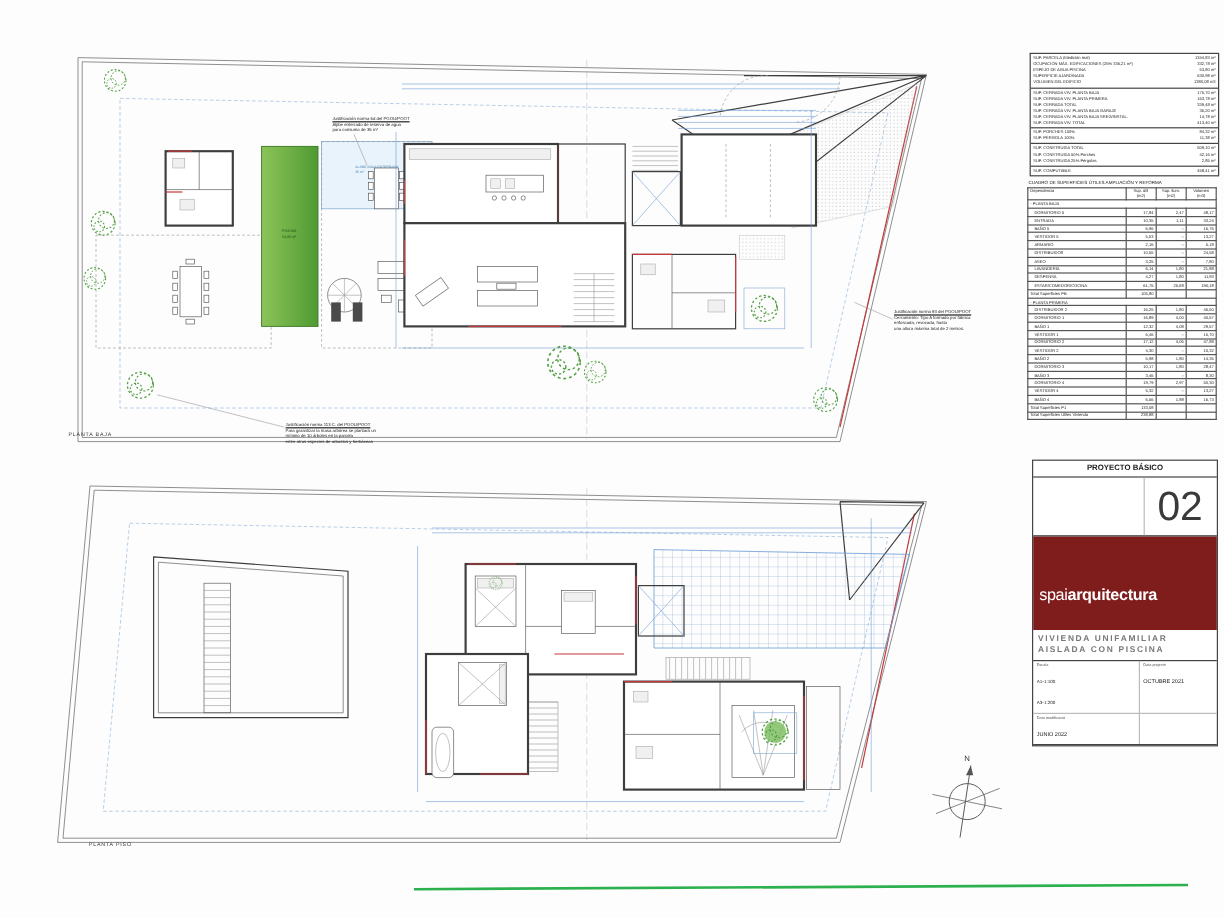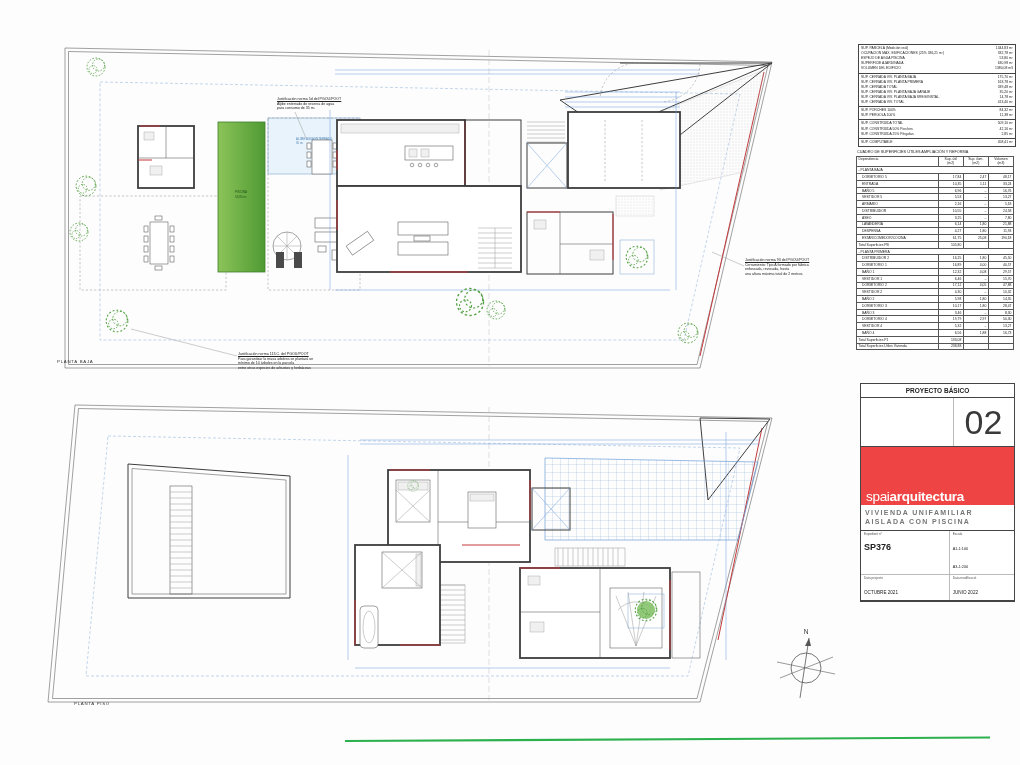--- a/index.html
+++ b/index.html
@@ -48,22 +48,22 @@
 
   
   .titleblock{position:absolute;left:860px;top:383px;width:153px;border:1px solid #444;
               background:#fff;z-index:3;}
   .tb-head{font-size:6.5px;font-weight:bold;text-align:center;color:#222;
            padding:3px 0;border-bottom:1px solid #444;}
   .tb-num{height:48px;position:relative;border-bottom:1px solid #444;}
   .tb-num .divider{position:absolute;left:60%;top:0;bottom:0;width:1px;background:#bbb;}
   .tb-num .num{position:absolute;right:0;top:0;width:40%;height:48px;line-height:48px;
            text-align:center;font-size:34px;color:#3a3a3a;}
-  .tb-green{background:#ef4444;height:58px;display:flex;align-items:flex-end;
-           padding:0 5px 0 5px;}
+  .tb-green{background:#7f1d1d;height:58px;display:flex;align-items:flex-end;
+           padding:0 5px 20px 5px;}
   .logo-light{color:#fff;font-size:13.5px;font-weight:300;letter-spacing:-.3px;}
   .logo-bold{color:#fff;font-size:13.5px;font-weight:bold;letter-spacing:-.3px;}
   .tb-project{font-size:7px;font-weight:bold;letter-spacing:1.4px;color:#777;
            padding:3px 4px;border-bottom:1px solid #444;white-space:pre-line;line-height:1.35;}
   .tb-fields{display:grid;grid-template-columns:58% 42%;border-bottom:1px solid #444;}
   .tb-field{border-right:1px solid #bbb;border-bottom:1px solid #bbb;padding:1.5px 3px;min-height:13px;}
   .tb-field:nth-child(2n){border-right:none;}
   .tb-field:nth-child(3),.tb-field:nth-child(4){border-bottom:none;}
   .tb-field .lbl{font-size:3.2px;color:#555;display:block;}
   .tb-field .val{font-size:4.6px;color:#222;white-space:pre-line;line-height:1.25;}
@@ -605,24 +605,20 @@
       <div class="divider"></div>
       <div class="num">02</div>
     </div>
     <div class="tb-green">
       <span><span class="logo-light">spai</span><span class="logo-bold">arquitectura</span></span>
     </div>
     <div class="tb-project">VIVIENDA UNIFAMILIAR
 AISLADA CON PISCINA</div>
     <div class="tb-fields">
       <div class="tb-field">
-        <span class="lbl">Expedient nº</span>
-        <span class="val big">SP376</span>
-      </div>
-      <div class="tb-field">
         <span class="lbl">Escala</span>
         <span class="val" style="font-size:3.8px">A1-1:100
 A3-1:200</span>
       </div>
       <div class="tb-field">
         <span class="lbl">Data projecte</span>
         <span class="val">OCTUBRE 2021</span>
       </div>
       <div class="tb-field">
         <span class="lbl">Data modificació</span>

